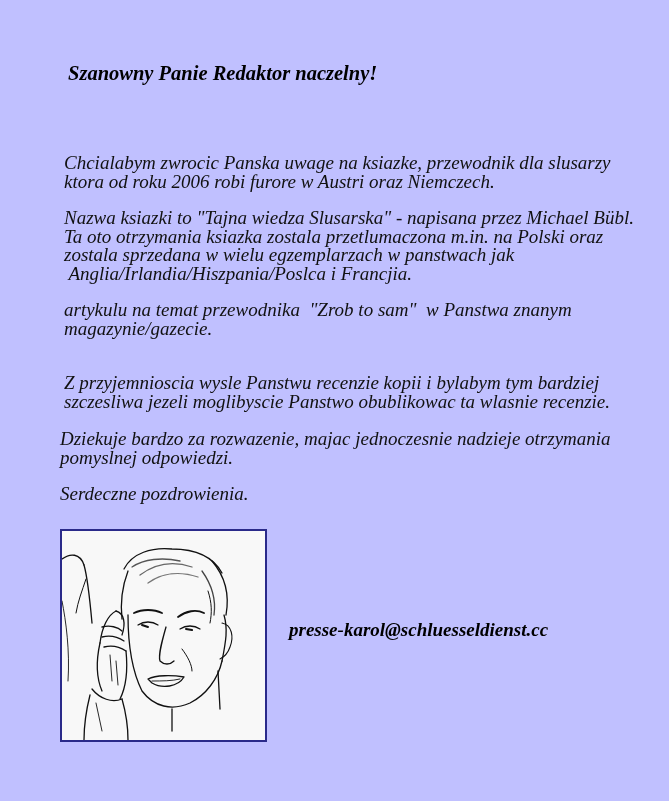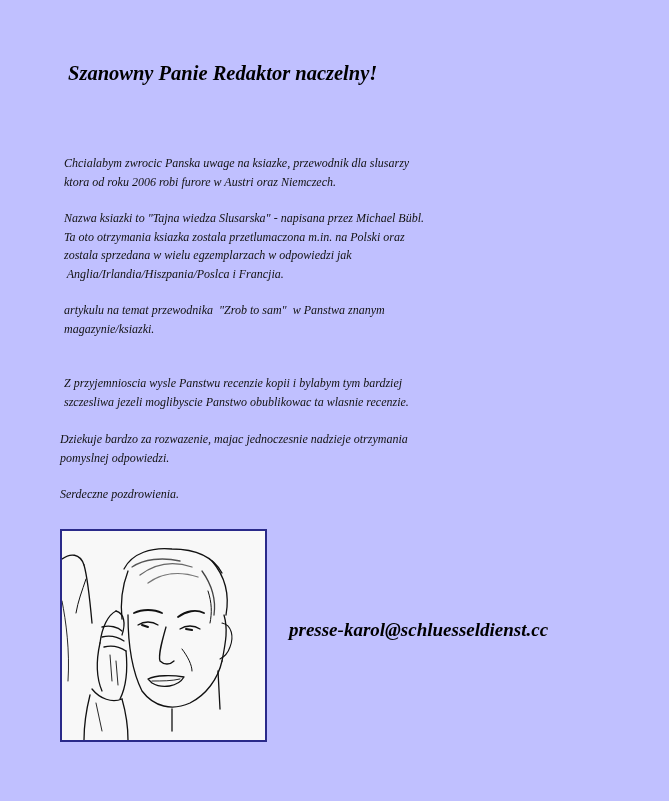--- a/index.html
+++ b/index.html
@@ -25,21 +25,21 @@
       line-height: 24px;
       margin: 0;
       font-family: Liberation Serif, serif;
     }
     .title span {
       display: block;
       white-space: nowrap;
     }
     .para {
       position: absolute;
-      font-size: 12px;
+      font-size: 19px;
       font-style: italic;
       line-height: 18.5px;
       margin: 0;
       white-space: nowrap;
       color: #111;
     }
     .para span {
       display: block;
     }
     .p1 { left: 64px; top: 154px; }
@@ -85,27 +85,27 @@
 </h1>
 
 <p class="para p1">
   <span>Chcialabym zwrocic Panska uwage na ksiazke, przewodnik dla slusarzy</span>
   <span>ktora od roku 2006 robi furore w Austri oraz Niemczech.</span>
 </p>
 
 <p class="para p2">
   <span>Nazwa ksiazki to "Tajna wiedza Slusarska" - napisana przez Michael Bübl.</span>
   <span>Ta oto otrzymania ksiazka zostala przetlumaczona m.in. na Polski oraz</span>
-  <span>zostala sprzedana w wielu egzemplarzach w odpowiedzi jak</span>
+  <span>zostala sprzedana w wielu egzemplarzach w panstwach jak</span>
   <span style="white-space:pre;"> Anglia/Irlandia/Hiszpania/Poslca i Francjia.</span>
 </p>
 
 <p class="para p3">
   <span style="white-space:pre;">artykulu na temat przewodnika  "Zrob to sam"  w Panstwa znanym</span>
-  <span>magazynie/ksiazki.</span>
+  <span>magazynie/gazecie.</span>
 </p>
 
 <p class="para p4">
   <span>Z przyjemnioscia wysle Panstwu recenzie kopii i bylabym tym bardziej</span>
   <span>szczesliwa jezeli moglibyscie Panstwo obublikowac ta wlasnie recenzie.</span>
 </p>
 
 <p class="para p5">
   <span>Dziekuje bardzo za rozwazenie, majac jednoczesnie nadzieje otrzymania</span>
   <span>pomyslnej odpowiedzi.</span>

